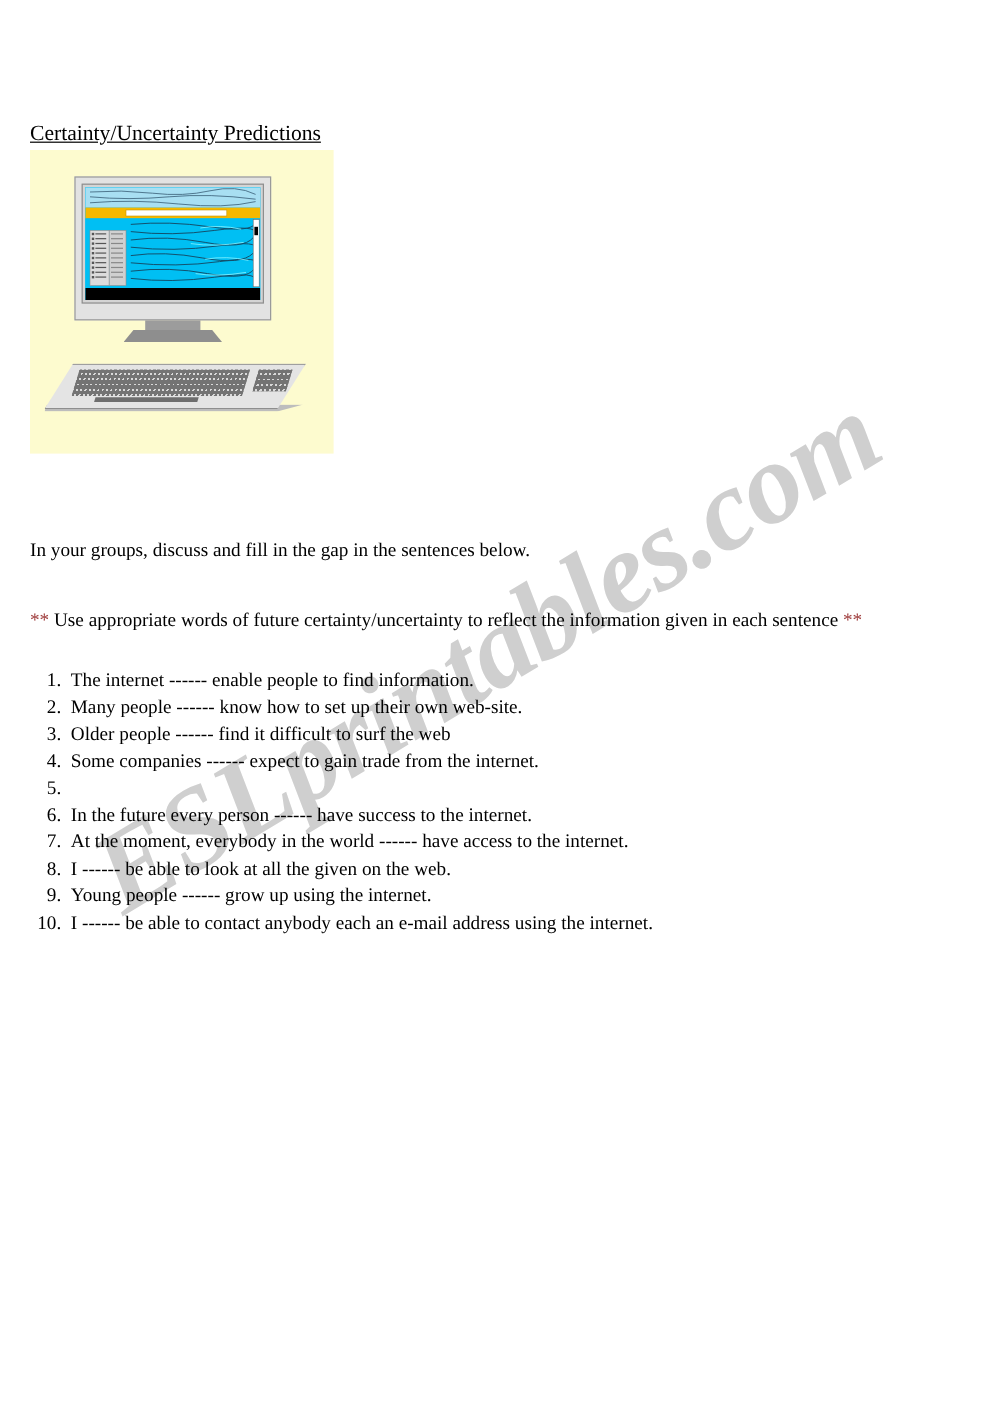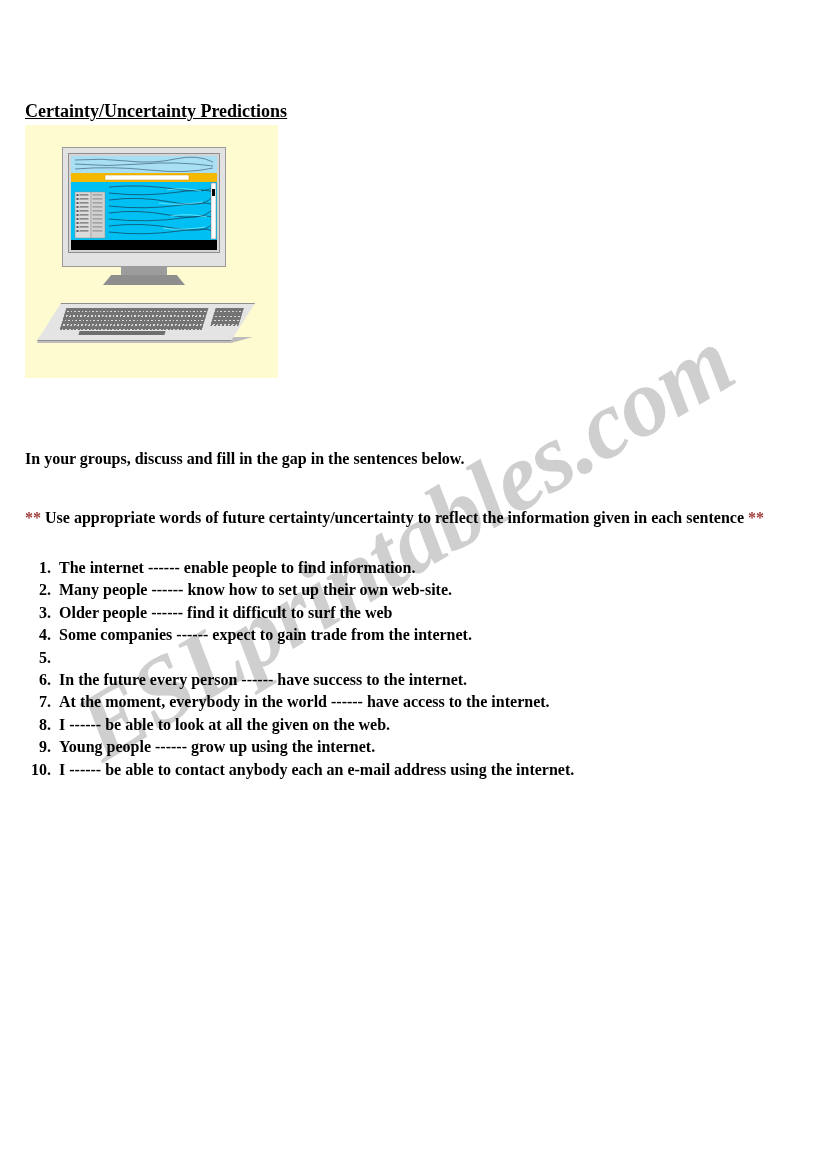--- a/index.html
+++ b/index.html
@@ -43,21 +43,20 @@
   }
 
   
   #page {
     position: absolute;
     left: 0;
     top: 0;
     width: 821px;
     height: 1169px;
     z-index: 2;
-    font-weight: bold;
   }
 
   
   #doc-title {
     position: absolute;
     left: 25px;
     top: 100px;
     font-size: 18px;
     line-height: 22px;
     text-decoration: underline;

